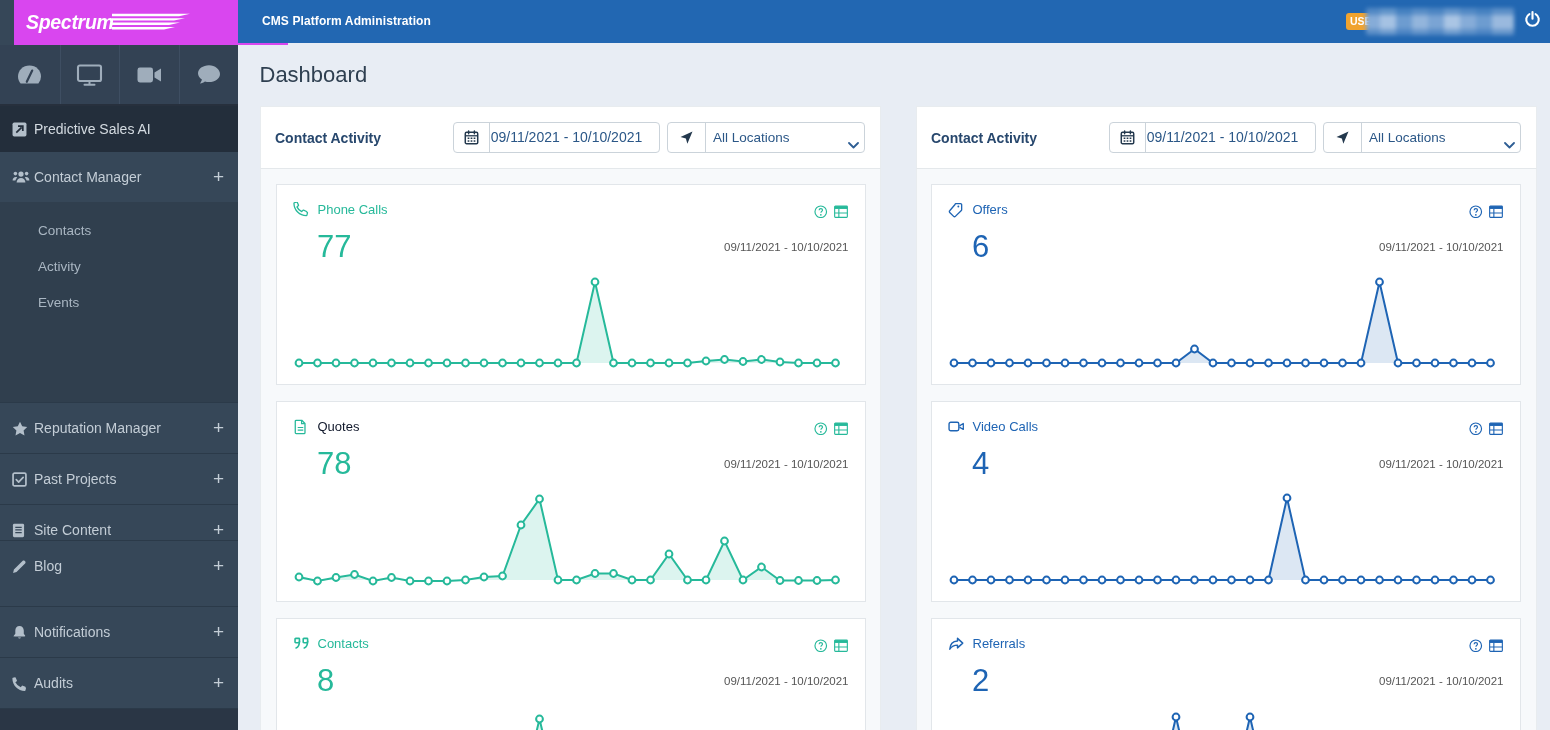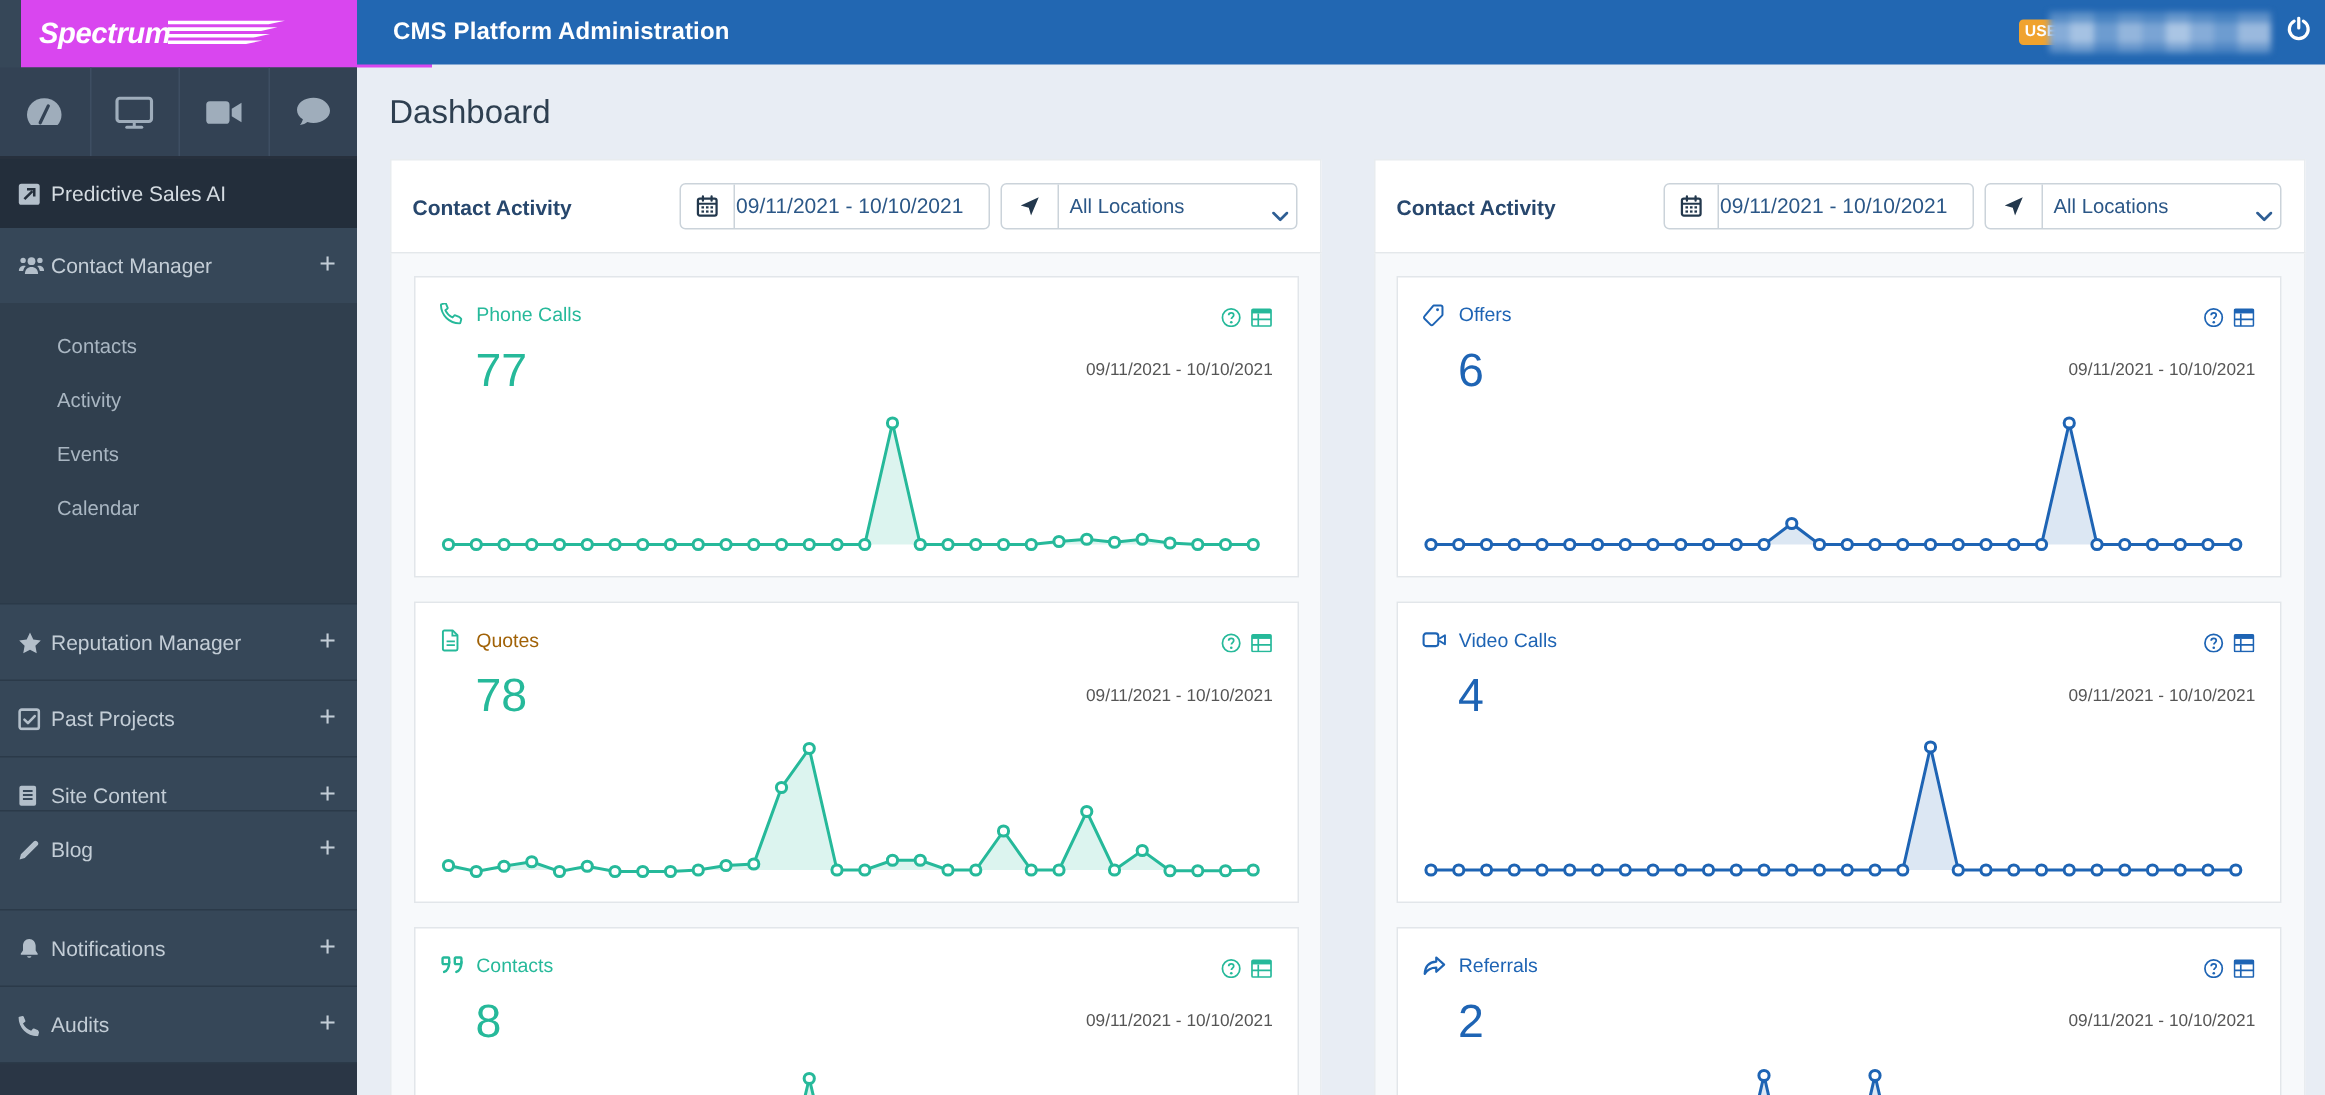--- a/index.html
+++ b/index.html
@@ -15,21 +15,21 @@
 #submenu { position:absolute; left:0; top:202px; width:238px; height:200px; background:#303f4e; padding-top:11px; }
 .sitem { height:36px; line-height:36px; padding-left:38px; color:#a9b6c2; font-size:13.5px; }
 .mrow { position:absolute; left:0; width:238px; border-top:1px solid #2b3a49; display:flex; align-items:center; }
 .micon { width:21px; margin-left:12px; display:inline-flex; }
 .mlabel { color:#c3cdd6; font-size:14px; margin-left:1px; }
 .mplus { position:absolute; right:14px; color:#c3cdd6; font-size:19px; font-weight:400; }
 #sbfoot { position:absolute; left:0; top:708px; width:238px; height:22px; background:#2a3645; border-top:1px solid #2b3a49; }
 #prow .mlabel { color:#d4dbe1; }
 
 #topbar { position:absolute; left:238px; top:0; width:1312px; height:43px; background:#2267b2; }
-#tbtitle { position:absolute; left:24px; top:0; line-height:43px; color:#fff; font-size:16px; font-weight:bold; letter-spacing:0.1px; }
+#tbtitle { position:absolute; left:24px; top:0; line-height:43px; color:#fff; font-size:12px; font-weight:bold; letter-spacing:0.1px; }
 #userbadge { position:absolute; left:1084px; top:13px; width:37px; height:17px; background:#f0a32f; border-radius:3px; color:#fff; font-size:10.5px; font-weight:bold; text-align:center; line-height:17px;margin-left:24px; }
 #blur { position:absolute; left:1128px; top:8px; width:148px; height:27px; border-radius:2px; overflow:hidden; filter:blur(2px);
   background:linear-gradient(90deg,#86acd8 0 14px,#a5c2e3 0 30px,#6d9cd0 0 46px,#93b5dc 0 62px,#7aa4d4 0 78px,#aac5e4 0 94px,#86acd8 0 110px,#6d9cd0 0 126px,#9ab9de 0 148px); }
 #blur:after { content:""; position:absolute; left:0; top:0; width:148px; height:7px; background:rgba(34,103,178,0.5); }
 #blur:before { content:""; position:absolute; left:0; bottom:0; width:148px; height:6px; background:rgba(34,103,178,0.4); }
 #power { position:absolute; left:1286px; top:11px; }
 
 #dash { position:absolute; left:259.5px; top:62px; font-size:22px; color:#2e3f50; }
 .panel { position:absolute; top:106px; width:621px; height:624px; background:#f7f9fb; border:1px solid #e8ecef; border-bottom:none; }
 .phead { position:absolute; width:621px; height:63px; background:#ffffff; border:1px solid #e8ecef; border-bottom:1px solid #e4e8eb; z-index:2; }
@@ -105,21 +105,20 @@
             <path d="M.6 10.6C.6 8.5 2 7.1 3.8 7.1c.5 0 1 .1 1.4.3A5.6 5.6 0 0 0 3.4 10.6zM17.4 10.6h-2.8a5.6 5.6 0 0 0-1.8-3.2c.4-.2.9-.3 1.4-.3 1.8 0 3.2 1.4 3.2 3.5z" fill="#b3bfca"></path>
           </svg>
         </span>
         <span class="mlabel">Contact Manager</span>
         <span class="mplus">+</span>
       </div>
   <div id="submenu">
         <div class="sitem">Contacts</div>
         <div class="sitem">Activity</div>
         <div class="sitem">Events</div>
-        <div class="sitem">Calendar</div>
       </div>
   <div class="mrow" style="top:402px;height:51px;">
     <span class="micon">
           <svg width="16" height="15" viewBox="0 0 16 15">
             <path d="M8 .7l2.2 4.6 5 .7-3.6 3.5.9 5-4.5-2.4-4.5 2.4.9-5L.8 6l5-.7z" fill="#b3bfca"></path>
           </svg>
         </span>
         <span class="mlabel">Reputation Manager</span>
         <span class="mplus">+</span>
       </div>
@@ -305,21 +304,21 @@
           <circle cx="558.5" cy="178.0" r="3.4" fill="#fff" stroke="#26b99a" stroke-width="2"></circle>
         </svg>
       </div>
 </div>
 <div class="card" style="left:276px;top:401px;">
   <div class="cicon"><svg width="15" height="16" viewBox="0 0 14 15">
           <path d="M3 1.2h5.2l3 3v8.6a.9.9 0 0 1-.9.9H3a.9.9 0 0 1-.9-.9V2.1A.9.9 0 0 1 3 1.2z" fill="none" stroke="#26b99a" stroke-width="1.2" stroke-linejoin="round"></path>
           <path d="M8 1.4v3h3" fill="none" stroke="#26b99a" stroke-width="1.1"></path>
           <path d="M4.4 8h5.2M4.4 10.4h5.2" stroke="#26b99a" stroke-width="1.1"></path>
         </svg></div>
-  <div class="ctitle" style="color:#a16207">Quotes</div>
+  <div class="ctitle" style="color:#0f172a">Quotes</div>
   <div class="cnum" style="color:#26b99a">78</div>
   <div class="chelp">
         <svg width="13.5" height="13.5" viewBox="0 0 14 14">
           <circle cx="7" cy="7" r="6" fill="none" stroke="#26b99a" stroke-width="1.2"></circle>
           <path d="M5.3 5.4c0-1 .8-1.7 1.8-1.7s1.7.7 1.7 1.5c0 1.4-1.6 1.5-1.6 2.8" fill="none" stroke="#26b99a" stroke-width="1.2"></path>
           <circle cx="7.1" cy="10.2" r=".9" fill="#26b99a"></circle>
         </svg>
         <span style="width:6px;display:inline-block"></span>
         <svg width="14" height="13.5" viewBox="0 0 15 14">
           <rect x="0.7" y="1" width="13.6" height="12" rx="0.8" fill="none" stroke="#26b99a" stroke-width="1.2"></rect>

